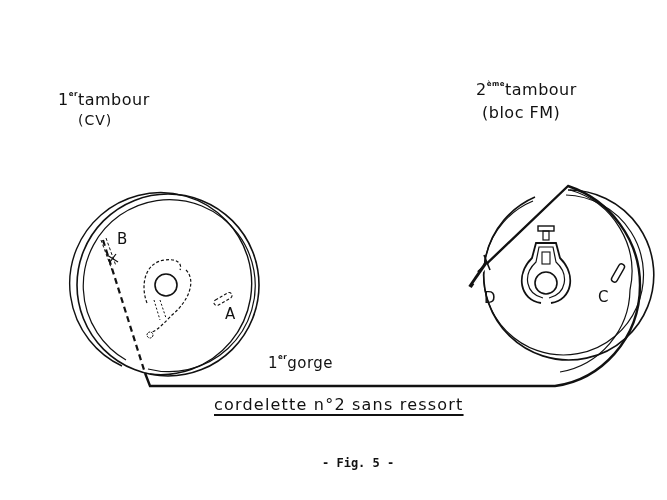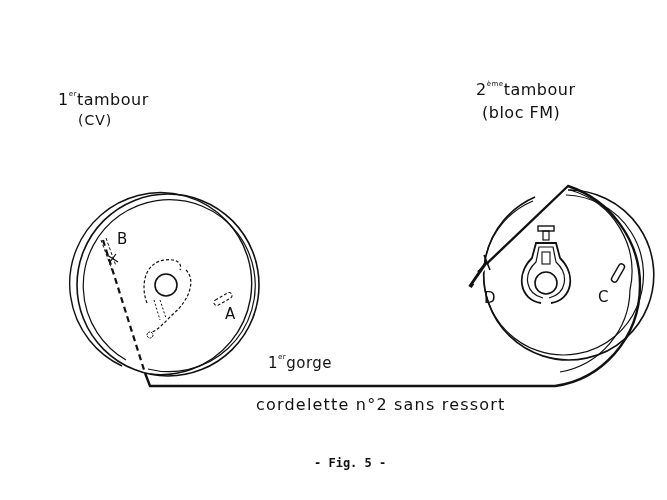--- a/index.html
+++ b/index.html
@@ -4,24 +4,24 @@
   <style>
     html, body { margin:0; padding:0; background:#ffffff; }
     body { width:667px; height:500px; position:relative; overflow:hidden; font-family:"DejaVu Sans", sans-serif; color:#111; }
     .stage { position:absolute; left:0; top:0; width:667px; height:390px; }
     svg { position:absolute; left:0; top:0; }
     .label { position:absolute; font-family:"DejaVu Sans", sans-serif; color:#111; white-space:nowrap; }
     .title1 { left:58px; top:90px; font-size:16px; letter-spacing:0.5px; }
     .title1b { left:78px; top:112px; font-size:14px; letter-spacing:1px; }
     .title2 { left:476px; top:80px; font-size:16px; letter-spacing:0.5px; }
     .title2b { left:482px; top:103px; font-size:16px; letter-spacing:0.5px; }
-    .sup { font-size:7px; position:relative; top:-9px; }
+    .sup { font-size:7px; position:relative; top:-9px;font-weight:bold; }
     .gorge { left:268px; top:354px; font-size:15px; letter-spacing:0.5px; }
-    .cord { left:214px; top:395px; font-size:16px; letter-spacing:1.2px; text-underline-offset:4px; text-decoration-thickness:2px;margin-left:42px; }
-    .fig { left:314px; top:456px; font-family:"DejaVu Sans Mono", monospace; font-weight:bold; font-size:12px; }
+    .cord { left:214px; top:395px; font-size:16px; letter-spacing:1.2px; text-decoration:underline; text-underline-offset:4px; text-decoration-thickness:2px; }
+    .fig { left:322px; top:456px; font-family:"DejaVu Sans Mono", monospace; font-weight:bold; font-size:12px; }
     .pt { font-size:15px; }
   </style>
 </head>
 <body>
 
 <div class="stage">
   <svg width="667" height="500" viewBox="0 0 667 500">
 
     <g fill="none" stroke="#111">
       <circle cx="168" cy="285" r="91" stroke-width="1.6"></circle>

